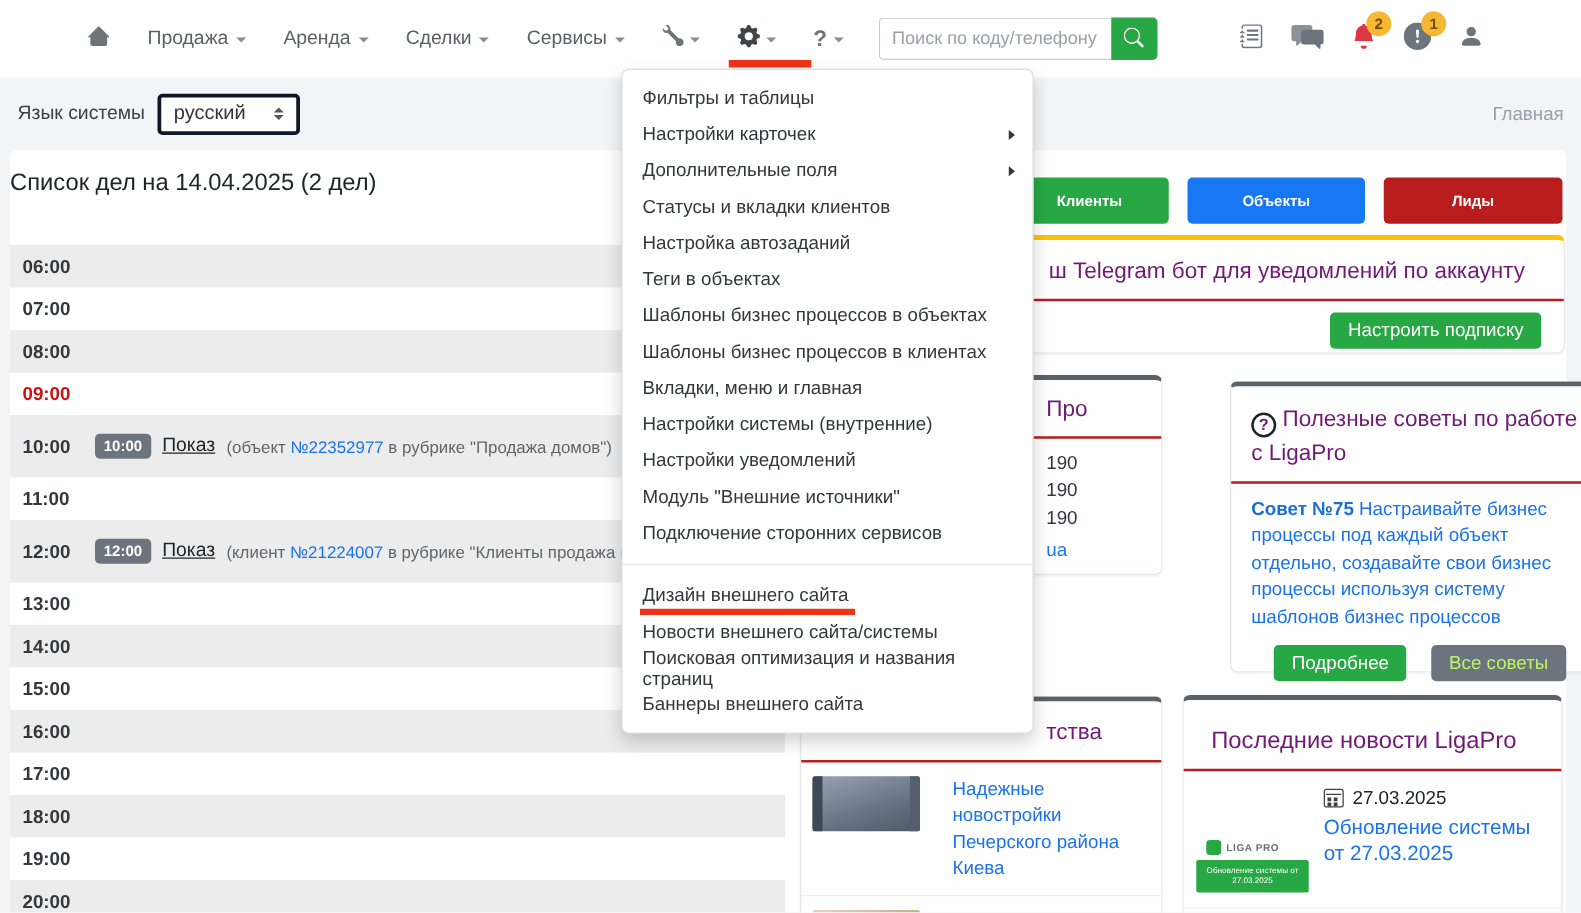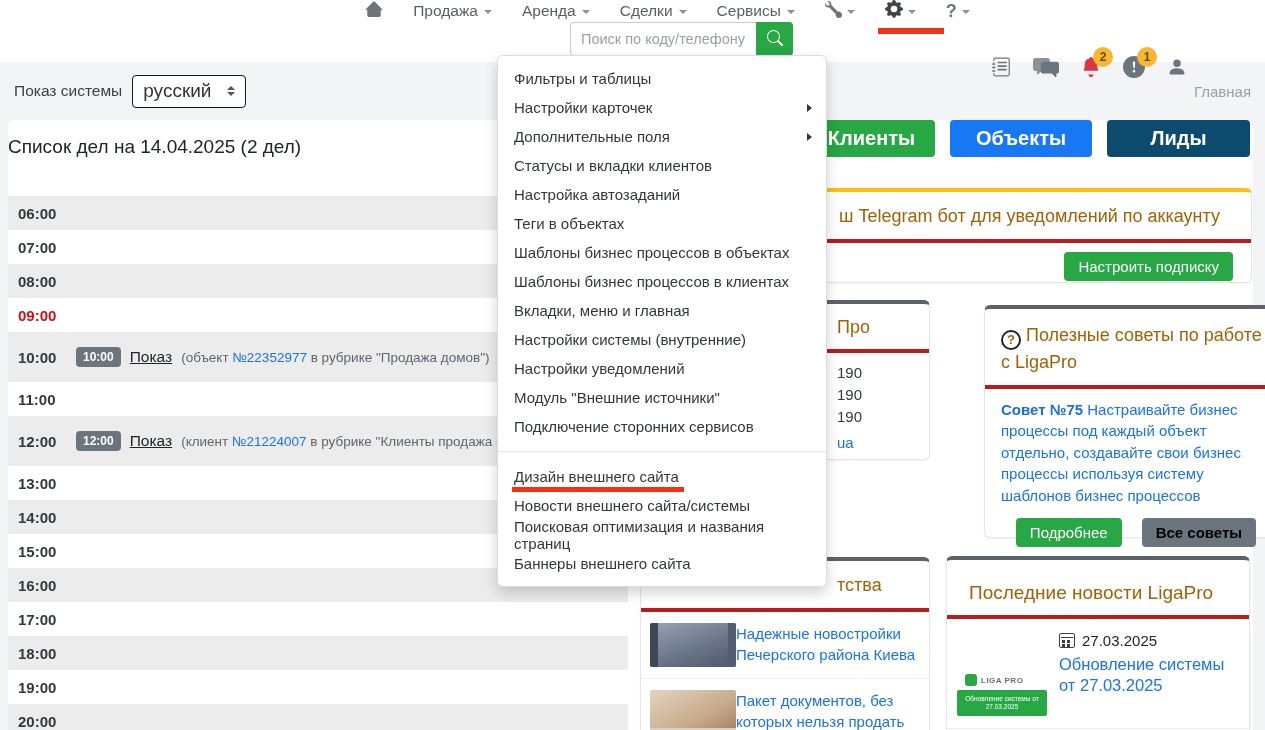--- a/index.html
+++ b/index.html
@@ -1,38 +1,38 @@
 <!DOCTYPE html>
 <html><head>
 <meta charset="utf-8">
 <style>
   * { margin:0; padding:0; box-sizing:border-box; }
   body { font-family:"Liberation Sans", sans-serif; background:#f3f4f6; }
   .stage { position:relative; width:1265px; height:730px; overflow:hidden; background:#f3f4f6; }
 
   
-  .topnav { position:relative; height:62px; background:#fff; display:flex; align-items:center; padding:0 0 0 70px; z-index:60;flex-direction:column; }
+  .topnav { position:relative; height:62px; background:#fff; display:flex; align-items:center; padding:0 0 0 70px; z-index:60; }
   .nav-left { display:flex; align-items:center; gap:30px; }
   .nav-item { display:inline-flex; align-items:center; gap:6px; color:#5a5f63; font-size:15.5px; cursor:pointer; }
   .caret { width:0; height:0; border-left:4px solid transparent; border-right:4px solid transparent; border-top:4px solid #8a8f94; margin-top:2px; }
   .icon-btn { display:inline-flex; align-items:center; gap:5px; cursor:pointer; position:relative; }
   .gear-wrap { position:relative; }
   .nav-underline { position:absolute; left:-7px; top:28px; width:66px; height:6px; background:#ee3418; }
   .searchbox { display:flex; margin-left:28px; }
   .searchbox input { width:186px; height:34px; border:1px solid #ccc; border-right:none; border-radius:4px 0 0 4px; padding:0 10px; font-size:14.5px; color:#333; font-family:"Liberation Sans",sans-serif; }
   .searchbox input::placeholder { color:#9aa0a6; }
   .search-btn { width:37px; height:34px; background:#28a745; border:none; border-radius:0 4px 4px 0; display:flex; align-items:center; justify-content:center; cursor:pointer; }
   .nav-icons { display:flex; align-items:center; gap:22px; margin-left:auto; margin-right:78px; }
   .nav-ico { position:relative; cursor:pointer; display:inline-flex; }
   .badge { position:absolute; top:-9px; right:-12px; min-width:20px; height:20px; border-radius:10px; background:#f7b733; color:#6b4a00; font-size:12px; font-weight:bold; display:flex; align-items:center; justify-content:center; padding:0 5px; }
 
   
   .subheader { height:58px; display:flex; align-items:center; padding:0 14px; }
   .lang-label { font-size:15.5px; color:#3c4146; margin-right:10px; }
-  .lang-select { position:relative; width:114px; height:33px; background:#fff; border:1px solid #0f172a; border-radius:4px; display:flex; align-items:center; padding:0 10px; font-size:19px; color:#333; cursor:pointer; }
+  .lang-select { position:relative; width:114px; height:33px; background:#fff; border:3px solid #0f172a; border-radius:4px; display:flex; align-items:center; padding:0 10px; font-size:16px; color:#333; cursor:pointer; }
   .updown { margin-left:auto; display:flex; flex-direction:column; gap:2px; }
   .updown i { display:block; width:0; height:0; border-left:4px solid transparent; border-right:4px solid transparent; }
   .updown .up { border-bottom:4px solid #555; }
   .updown .dn { border-top:4px solid #555; }
   .breadcrumb { margin-left:auto; color:#97a0a8; font-size:15px; }
 
   
   .card { position:absolute; left:8px; top:120px; width:1245px; height:622px; background:#fff; border-radius:6px; }
 
   
@@ -43,50 +43,50 @@
   .srow.shaded { background:#ececec; }
   .stime { width:58px; flex-shrink:0; font-weight:bold; font-size:15px; color:#33383d; }
   .stime.red { color:#cc1111; }
   .sentry { display:flex; align-items:center; gap:9px; }
   .tbadge { background:#6c757d; color:#fff; font-size:12px; font-weight:bold; padding:3px 7px; border-radius:4px; }
   .showlink { color:#212529; text-decoration:underline; font-size:15.5px; cursor:pointer; }
   .edesc { font-size:13.5px; color:#5f666c; }
   .edesc a { color:#1a73e8; text-decoration:none; cursor:pointer; }
 
   
-  .qbtn { position:absolute; top:0; height:37px; border:none; border-radius:4px; color:#fff; font-size:20px; font-weight:bold; cursor:pointer; font-family:"Liberation Sans",sans-serif; }
+  .qbtn { position:absolute; top:22px; height:37px; border:none; border-radius:4px; color:#fff; font-size:12px; font-weight:bold; cursor:pointer; font-family:"Liberation Sans",sans-serif; }
   .qbtn.clients { left:800px; width:127px; background:#28a745; }
   .qbtn.objects { left:942px; width:142px; background:#1877f2; }
-  .qbtn.leads   { left:1099px; width:143px; background:#0c4a6e; }
+  .qbtn.leads   { left:1099px; width:143px; background:#b91c1c; }
 
   
   .panel { position:absolute; background:#fff; border:1px solid #e4e7ea; border-top:4px solid #5b6269; border-radius:6px; box-shadow:0 1px 2px rgba(0,0,0,0.05); }
-  .panel-hdr { font-size:18px; color:#a16207; border-bottom:4px solid #b91c1c; }
+  .panel-hdr { font-size:18px; color:#701a75; border-bottom:2px solid #b91c1c; }
 
   .tg-panel { left:632px; top:68px; width:612px; height:95px; border-top-color:#ffc107; }
   .tg-title { padding:14px 0 12px 198px; }
   .tg-foot { display:flex; justify-content:flex-end; padding:9px 18px; }
   .btn-green { background:#28a745; color:#fff; border:none; border-radius:4px; font-size:15px; padding:6px 14px; cursor:pointer; font-family:"Liberation Sans",sans-serif; }
-  .btn-gray  { background:#6c757d; color:#000000; border:none; border-radius:4px; font-size:15px; padding:6px 14px; cursor:pointer; font-family:"Liberation Sans",sans-serif;font-weight:bold; }
+  .btn-gray  { background:#6c757d; color:#bef264; border:none; border-radius:4px; font-size:15px; padding:6px 14px; cursor:pointer; font-family:"Liberation Sans",sans-serif; }
 
   .contact-panel { left:632px; top:180px; width:290px; height:160px; }
   .contact-hdr { padding:13px 0 11px 196px; }
   .contact-body { padding:9px 0 0 196px; font-size:15px; color:#33383d; line-height:22px; }
   .contact-body a { color:#1a73e8; text-decoration:none; display:inline-block; margin-top:4px; cursor:pointer; }
 
   .tips-panel { left:976px; top:185px; width:304px; height:233px; }
   .tips-hdr { padding:14px 16px 10px 16px; line-height:25px; }
   .qmark { display:inline-flex; width:20px; height:20px; border:2px solid #212529; border-radius:50%; align-items:center; justify-content:center; font-size:13px; font-weight:bold; vertical-align:-3px; margin-right:5px; }
   .tips-body { padding:10px 16px 0 16px; font-size:15px; line-height:21.5px; color:#1a73e8; }
   .tips-body b { color:#1a6fd4; }
   .tips-btns { display:flex; justify-content:center; gap:20px; margin-top:12px; }
 
   .articles-panel { left:632px; top:437px; width:290px; height:186px; }
   .art-hdr { padding:14px 0 12px 196px; }
-  .art-item { display:flex; gap:0; padding:11px 8px 11px 9px; }
+  .art-item { display:flex; gap:26px; padding:11px 8px 11px 9px; }
   .art-item + .art-item { border-top:1px solid #efefef; }
   .art-thumb { width:86px; height:44px; border-radius:2px; flex-shrink:0; }
   .thumb-city { background:linear-gradient(160deg,#9aa3b5 0%,#6c7689 55%,#4e5766 100%); box-shadow:inset -18px 0 0 -10px #545e6e, inset 30px -6px 0 -22px #3f4856; }
   .thumb-people { background:linear-gradient(150deg,#e3d4c0 0%,#c7ab8b 60%,#9f7f5e 100%); box-shadow:inset 0 -10px 0 -4px #d9cfc4; }
   .art-link { font-size:15px; line-height:21px; color:#1a73e8; text-decoration:none; cursor:pointer; }
 
   .news-panel { left:938px; top:436px; width:304px; height:300px; }
   .news-hdr { font-size:19px; padding:22px 16px 11px 22px; }
   .news-item { display:flex; gap:12px; padding:13px 10px 12px 10px; }
   .news-item + .news-item { border-top:1px solid #eee; }
@@ -225,21 +225,21 @@
         <span>
           <svg width="20" height="20" viewBox="0 0 16 16">
               <path fill="#6c757d" d="M3 14s-1 0-1-1 1-4 6-4 6 3 6 4-1 1-1 1H3zm5-6a3 3 0 1 0 0-6 3 3 0 0 0 0 6z"></path>
             </svg>
         </span>
       </span>
     </div>
   </div>
 
   <div class="subheader">
-    <span class="lang-label">Показ системы</span>
+    <span class="lang-label">Язык системы</span>
     <span class="lang-select">
       <span>русский</span>
       <span class="updown">
           <i class="up"></i>
           <i class="dn"></i>
         </span>
     </span>
     <span class="breadcrumb">Главная</span>
   </div>
 

